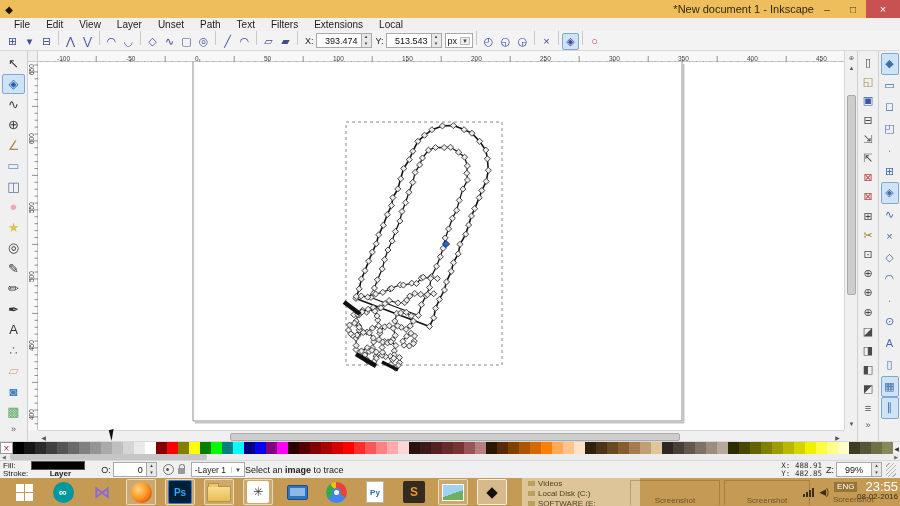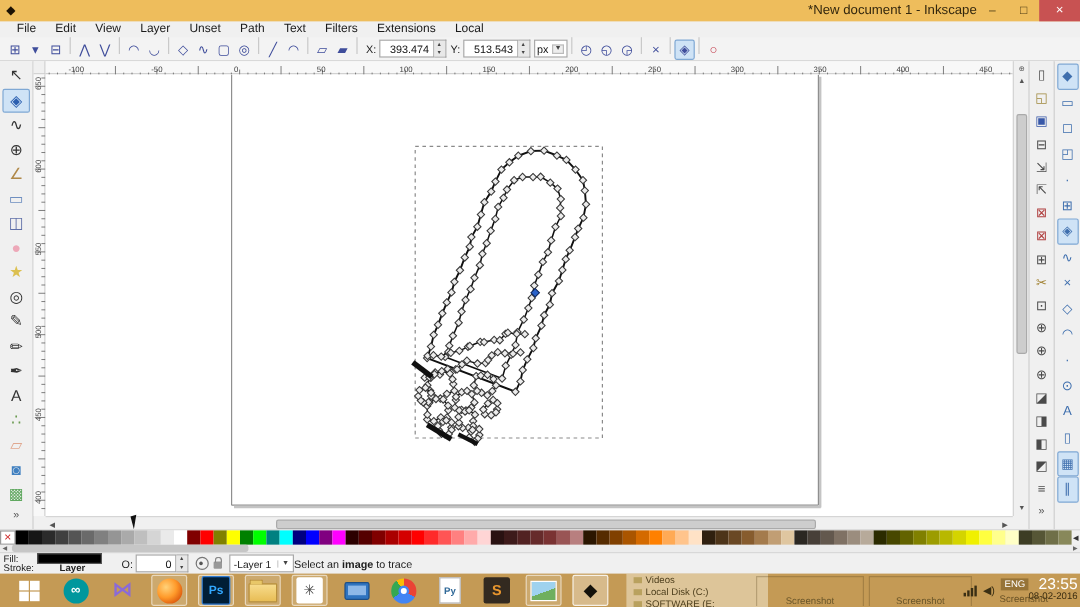--- a/index.html
+++ b/index.html
@@ -772,20 +772,33 @@
         <span>▼</span>
       </span>
   </span>
   <span class="mini-eye"></span>
   <span class="mini-lock"></span>
   <span class="layerbox">
     <span>-Layer 1</span>
     <span class="dd">▼</span>
   </span>
   <span class="statmsg"><span>Select an </span><b>image</b><span> to trace</span></span>
+  <span class="xyz">
+    <span class="xy-col">
+      <span><span>X:</span> <span>488.91</span></span>
+      <span><span>Y:</span> <span>482.85</span></span>
+    </span>
+    <span class="fldlab">Z:</span>
+    <span class="field" style="min-width:28px;justify-content:center;">99%</span>
+    <span class="spn">
+        <span>▲</span>
+        <span>▼</span>
+      </span>
+    <span class="grip"></span>
+  </span>
 </div>
 
 <div id="taskbar" class="abs">
     <div class="tbi">
       <span class="winlogo">
         <div></div>
         <div></div>
         <div></div>
         <div></div>
       </span>

